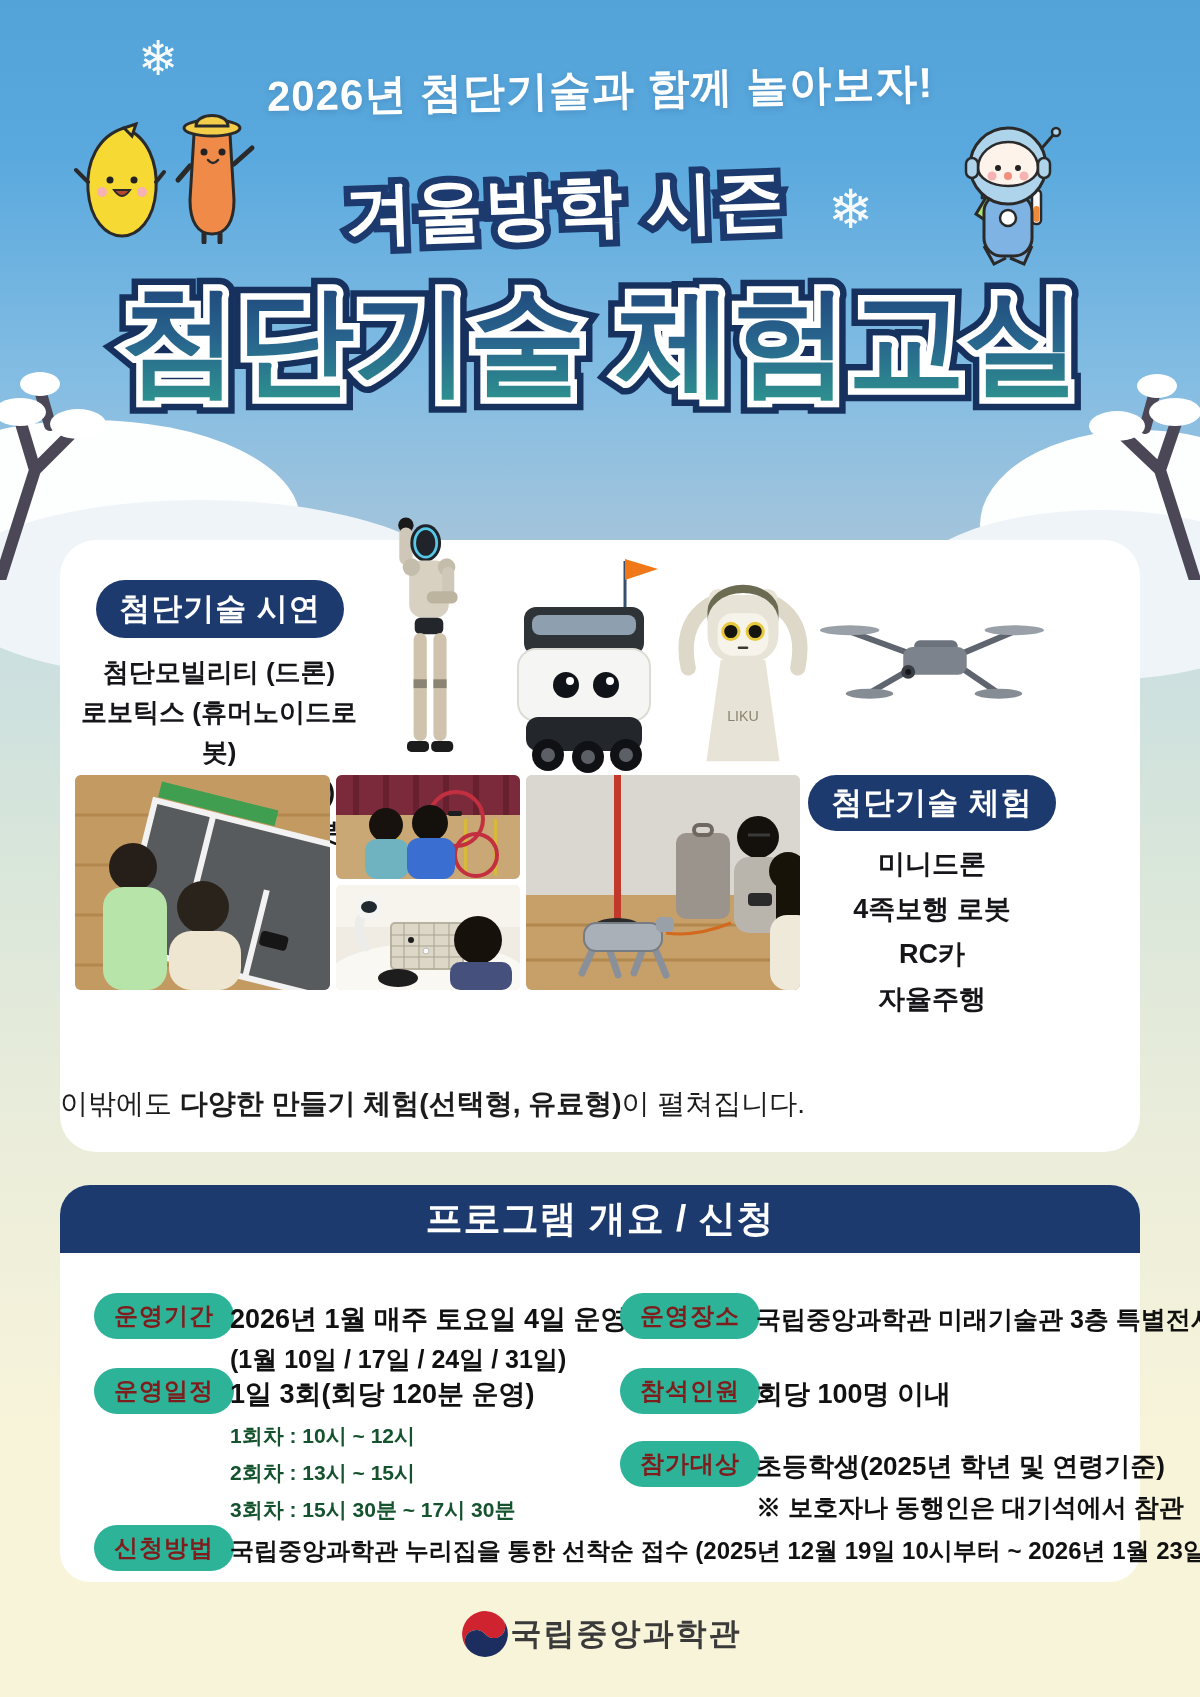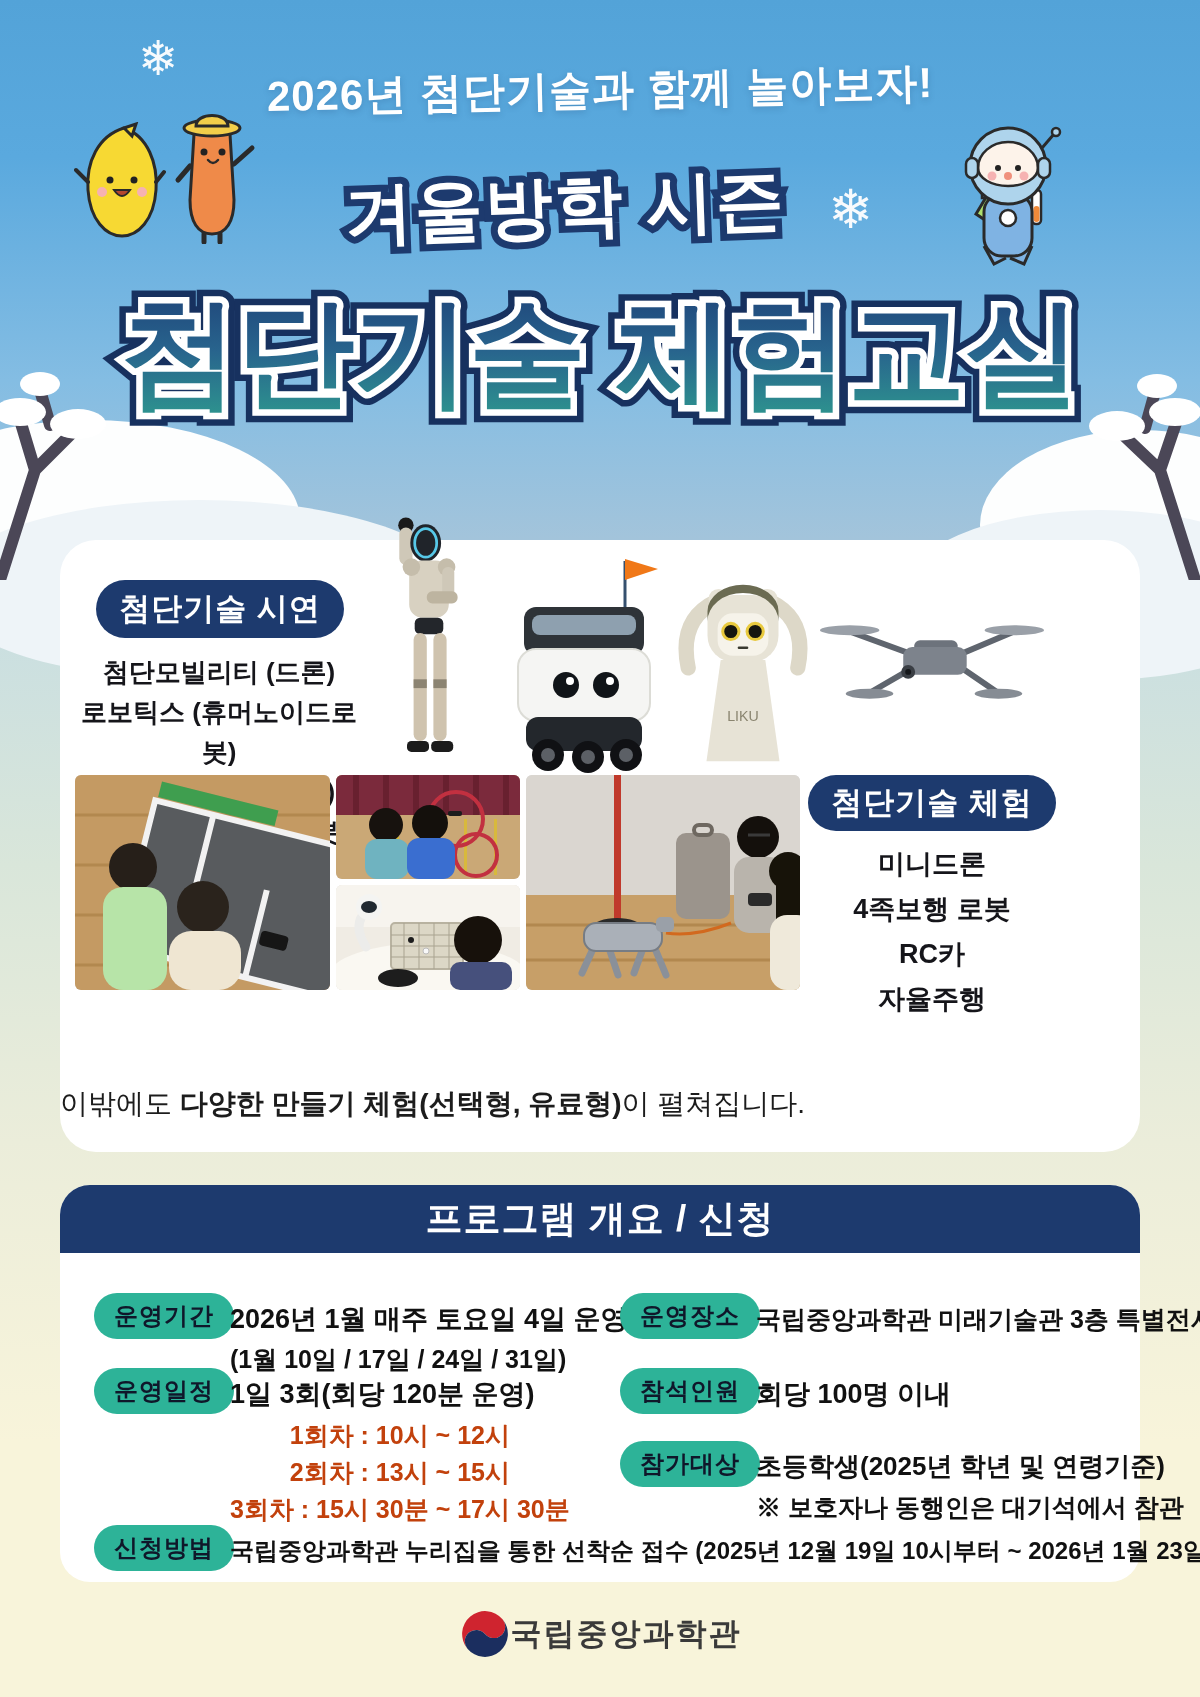--- a/index.html
+++ b/index.html
@@ -18,21 +18,21 @@
   
   .tagline { position:absolute; left:0; top:62px; width:1200px; text-align:center;
              font-size:42px; font-weight:bold; color:#ffffff; transform:rotate(-1.2deg);
              text-shadow:0 2px 6px rgba(30,70,120,.25); letter-spacing:1px; }
   .subtitle-wrap { position:absolute; left:0; top:162px; width:1130px; height:100px; }
   .subtitle-wrap span { position:absolute; left:0; top:0; width:100%; text-align:center;
              font-size:68px; font-weight:900; letter-spacing:2px; transform:rotate(-2deg); }
   .sub-stroke { -webkit-text-stroke:14px #1d3a6e; color:#1d3a6e; }
   .sub-fill { color:#ffffff; }
   .title-wrap { position:absolute; left:0; top:262px; width:1200px; height:210px; }
-  .title-wrap span { position:absolute; left:0; top:12px; width:100%; text-align:center;
+  .title-wrap span { position:absolute; left:0; top:0; width:100%; text-align:center;
              font-size:118px; font-weight:900; letter-spacing:-2px; white-space:nowrap; }
   .ttl-navy  { -webkit-text-stroke:26px #17315f; color:#17315f; text-shadow:0 12px 0 rgba(23,49,95,.85); }
   .ttl-white { -webkit-text-stroke:13px #ffffff; color:#ffffff; }
   .ttl-fill  { background:linear-gradient(180deg,#1d3e76 0%,#28648d 48%,#2fa08f 100%);
                -webkit-background-clip:text; background-clip:text; color:transparent; }
 
   .snowflake { position:absolute; color:#ffffff; opacity:.95; }
 
   
   .card1 { position:absolute; left:60px; top:540px; width:1080px; height:612px;
@@ -54,27 +54,27 @@
   .photo { position:absolute; border-radius:6px; overflow:hidden; background:#ddd; }
   .photo svg { display:block; width:100%; height:100%; }
 
   
   .card2 { position:absolute; left:60px; top:1185px; width:1080px; height:397px;
            background:#ffffff; border-radius:30px; }
   .card2-header { position:absolute; left:0; top:0; width:1080px; height:68px;
            background:#1d3a6e; border-radius:30px 30px 0 0; color:#fff;
            display:flex; align-items:center; justify-content:center;
            font-size:37px; font-weight:900; letter-spacing:1px; }
-  .pill { position:absolute; height:46px; padding:0 20px; background:#2db398; color:#0f172a;
+  .pill { position:absolute; height:46px; padding:0 20px; background:#2db398; color:#7f1d1d;
           border-radius:24px; display:inline-flex; align-items:center; justify-content:center;
           font-size:24px; font-weight:bold; letter-spacing:1px; }
   .pval { position:absolute; font-size:27px; font-weight:800; color:#111; white-space:nowrap; }
   .psub { position:absolute; font-size:25px; font-weight:600; color:#111; white-space:nowrap; }
   .sessions { position:absolute; left:170px; top:232px; }
-  .sessions div { font-size:25px; font-weight:600; color:#c2410c; line-height:37px;text-align:center; }
+  .sessions div { font-size:21px; font-weight:600; color:#14532d; line-height:37px; }
 
   
   .footer { position:absolute; left:0; top:1608px; width:1200px; display:flex;
             align-items:center; justify-content:center; }
   .footer-org { font-size:31px; font-weight:bold; color:#3a3a3a; letter-spacing:2px; }
 </style>
 </head>
 <body>
 
 <div class="poster">

